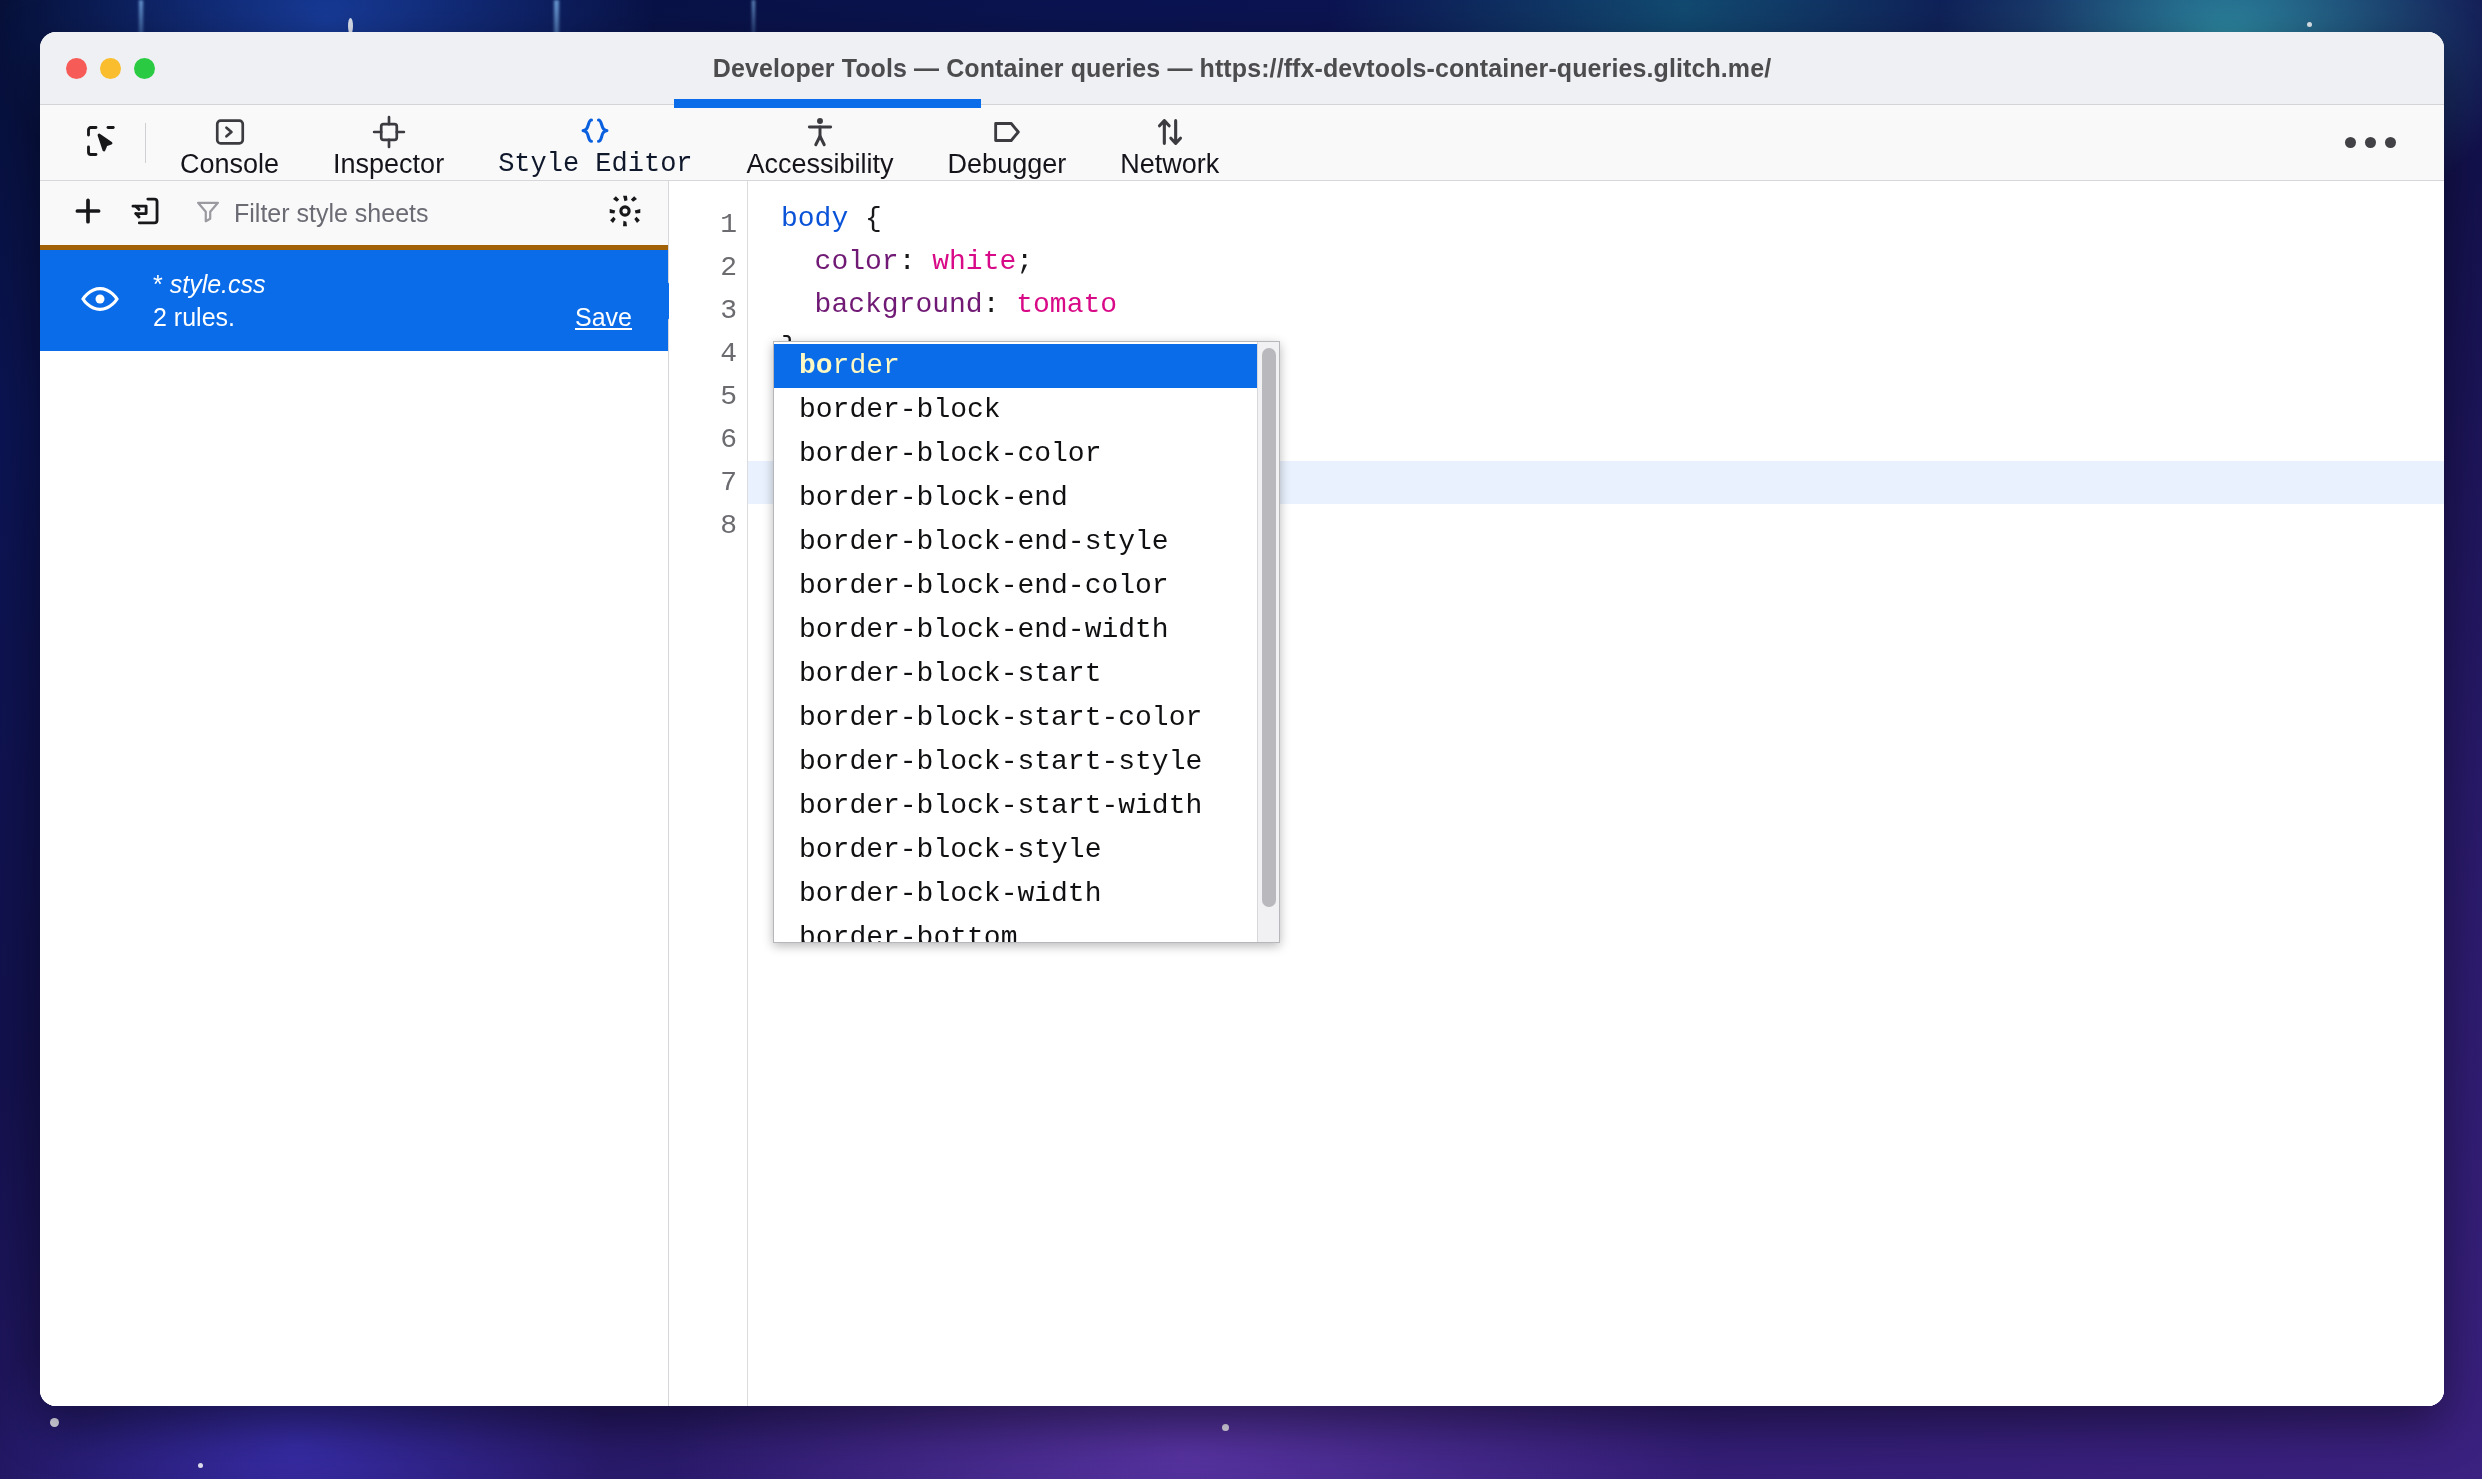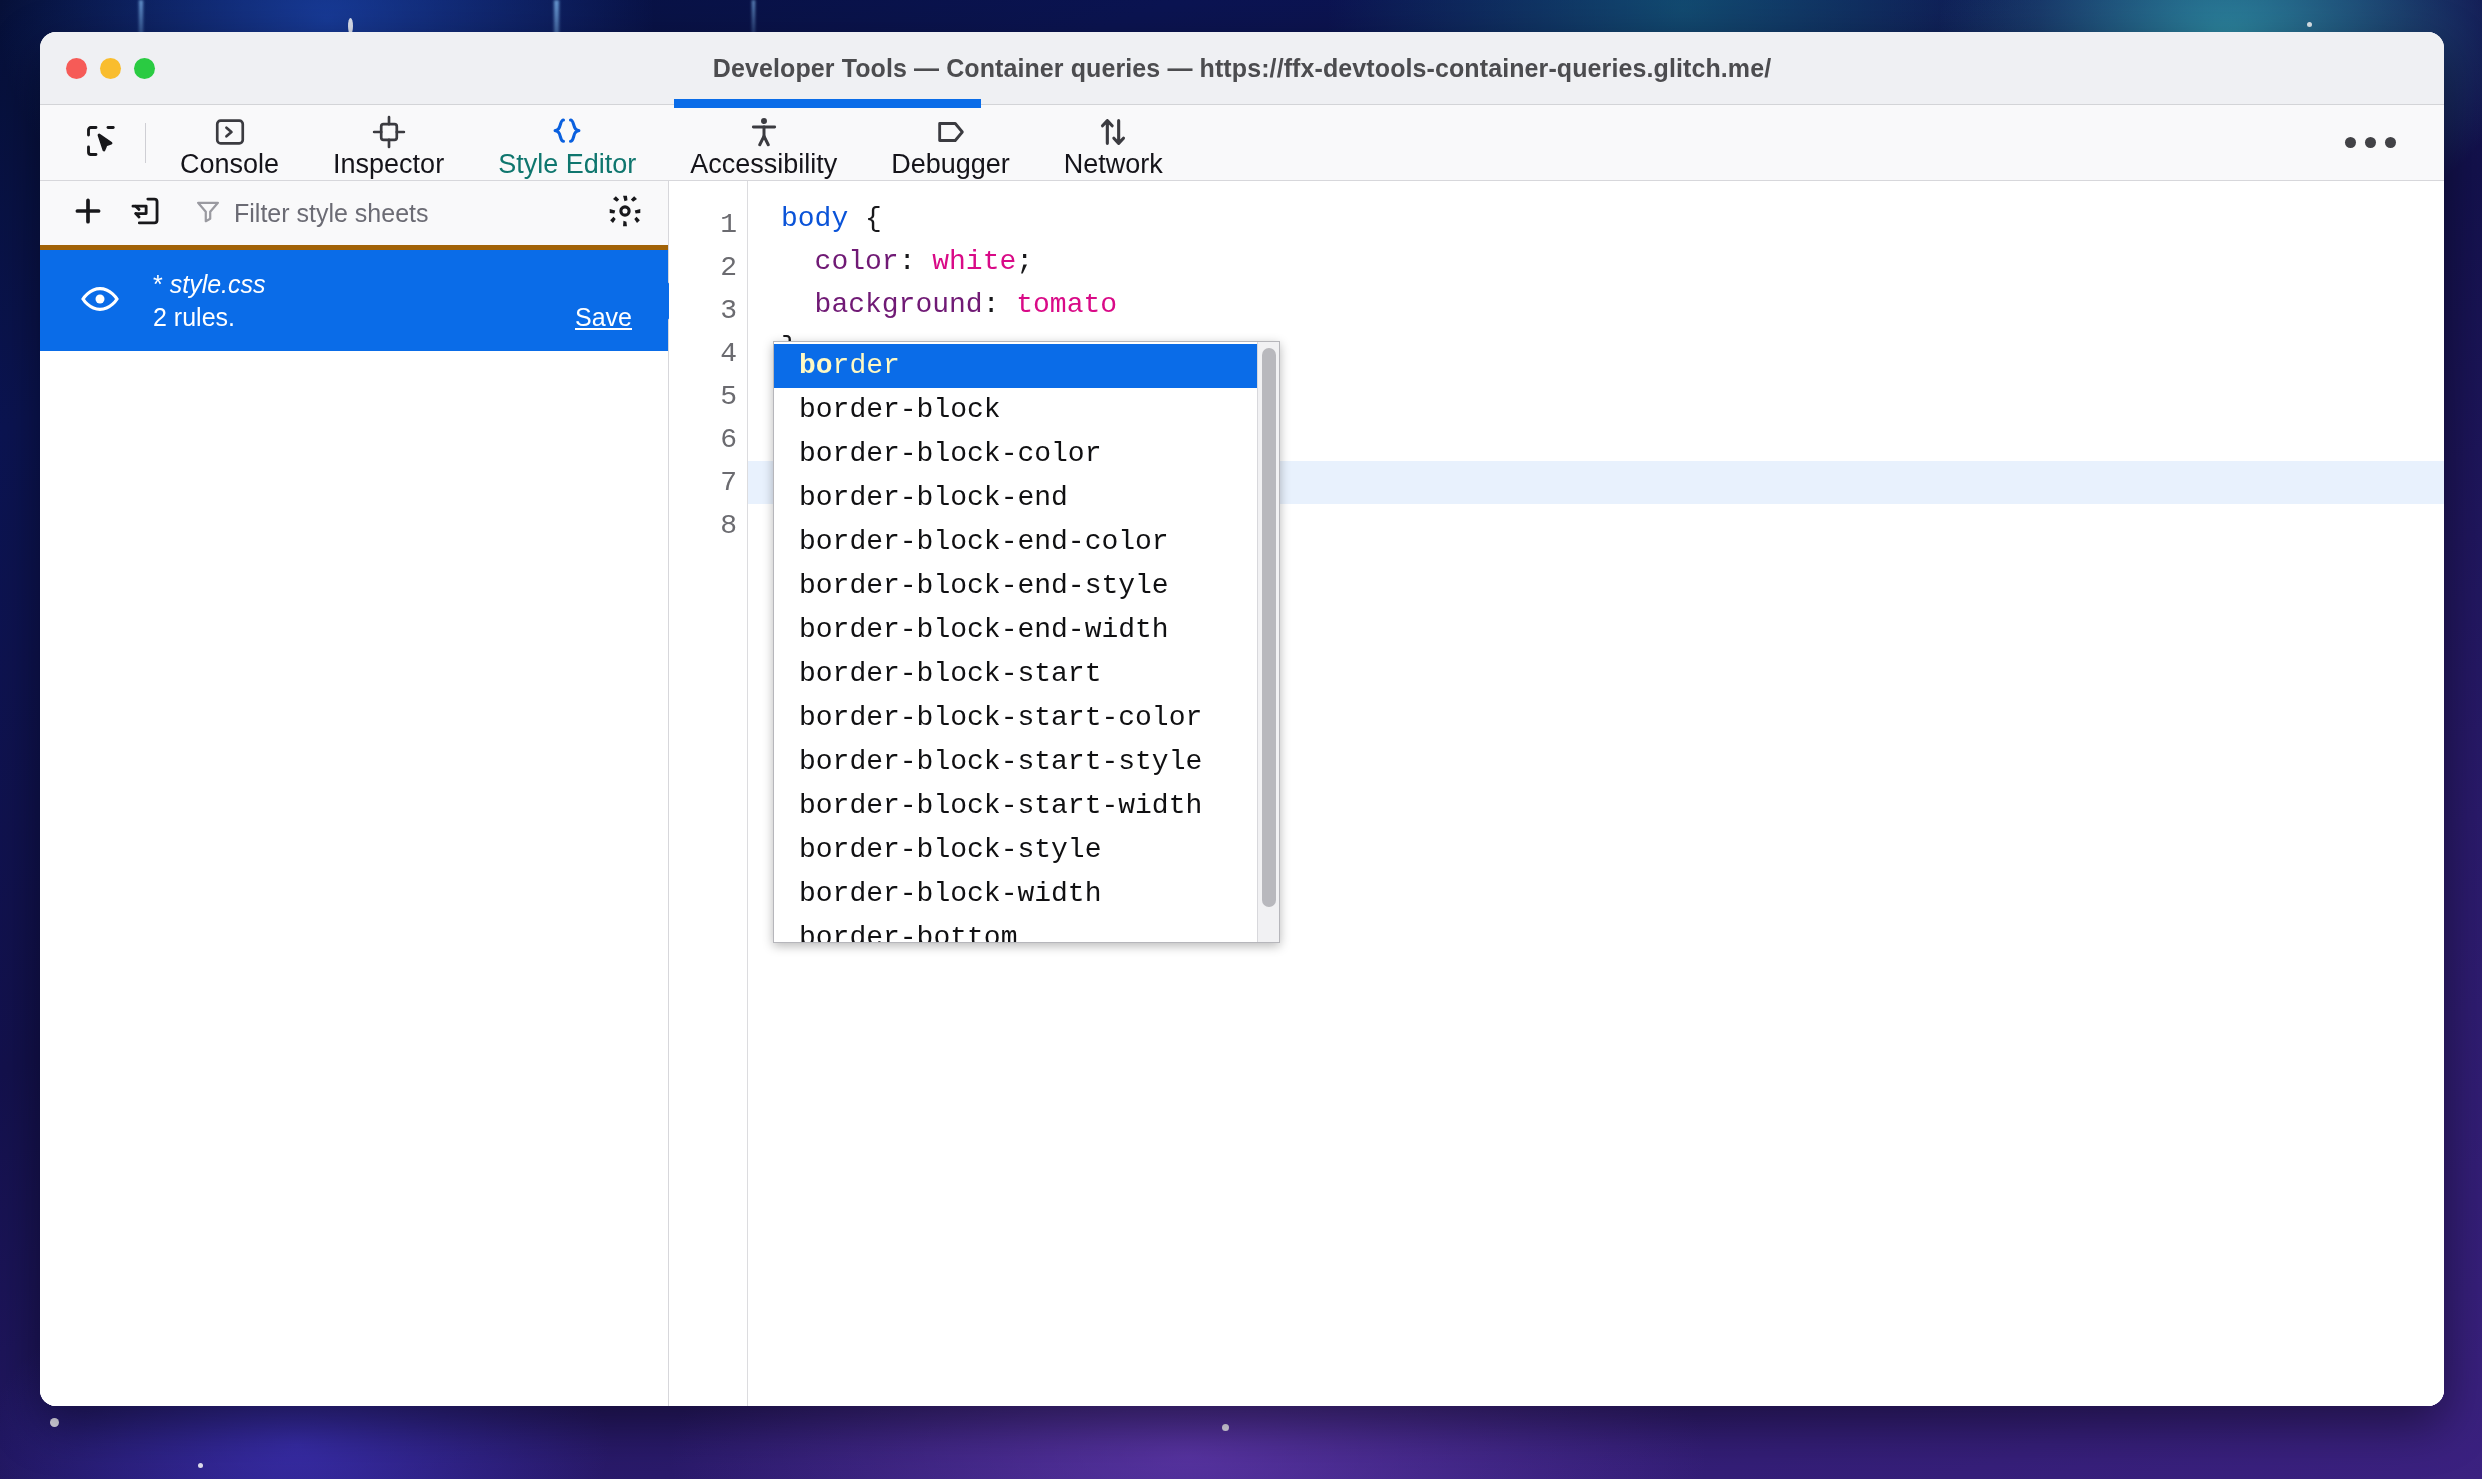--- a/index.html
+++ b/index.html
@@ -122,21 +122,21 @@
     gap: 0;
     height: 55px;
     padding: 0 16px;
     border-radius: 6px;
     font-size: 27px;
     color: #15141a;
     white-space: nowrap;
     margin-right: 22px;
     flex-direction: column;
   }
-  .tab.active { color: #0f766e; }
+  .tab.active { color: #0f172a; font-family: Liberation Mono, monospace; }
   .tab .glyph { display: flex; align-items: center; justify-content: center; }
   #toolbar-spacer { flex: 1 1 auto; }
   #meatball {
     display: flex; gap: 9px;
     align-items: center;
     padding: 14px 18px;
   }
   #meatball i {
     width: 11px; height: 11px; border-radius: 50%; background: #424246;
     display: block;
@@ -533,22 +533,22 @@
 
         <div class="cline"><span class="tok-pun">}</span></div>
       </div>
 
       <div id="autocomplete">
         <div id="ac-list">
           <div class="ac-item selected"><span class="match">bo</span><span>rder</span></div>
           <div class="ac-item">border-block</div>
           <div class="ac-item">border-block-color</div>
           <div class="ac-item">border-block-end</div>
+          <div class="ac-item">border-block-end-style</div>
           <div class="ac-item">border-block-end-color</div>
-          <div class="ac-item">border-block-end-style</div>
           <div class="ac-item">border-block-end-width</div>
           <div class="ac-item">border-block-start</div>
           <div class="ac-item">border-block-start-color</div>
           <div class="ac-item">border-block-start-style</div>
           <div class="ac-item">border-block-start-width</div>
           <div class="ac-item">border-block-style</div>
           <div class="ac-item">border-block-width</div>
           <div class="ac-item">border-bottom</div>
 
         </div>

